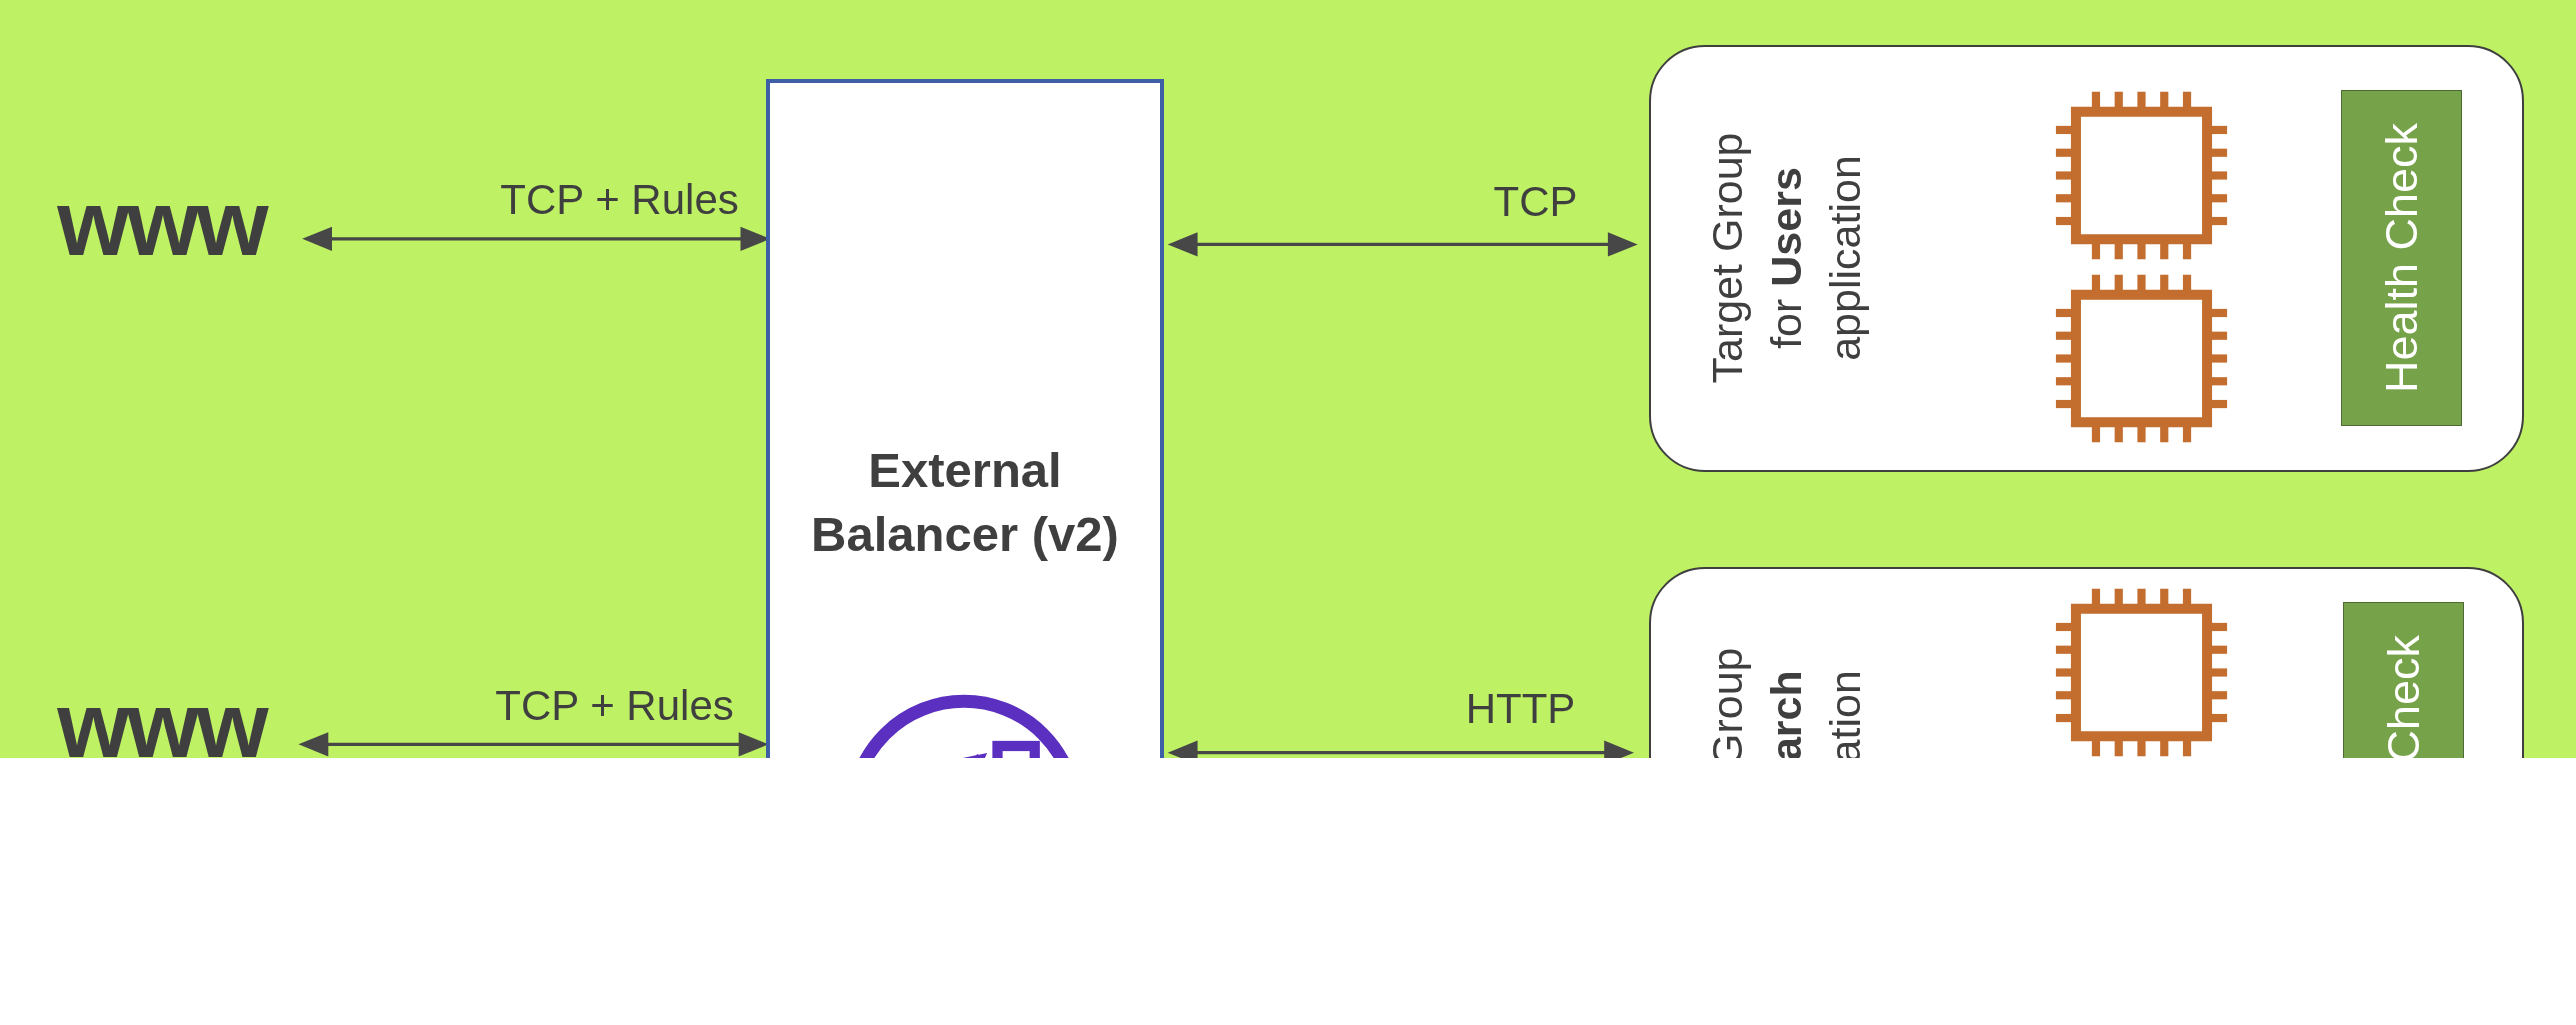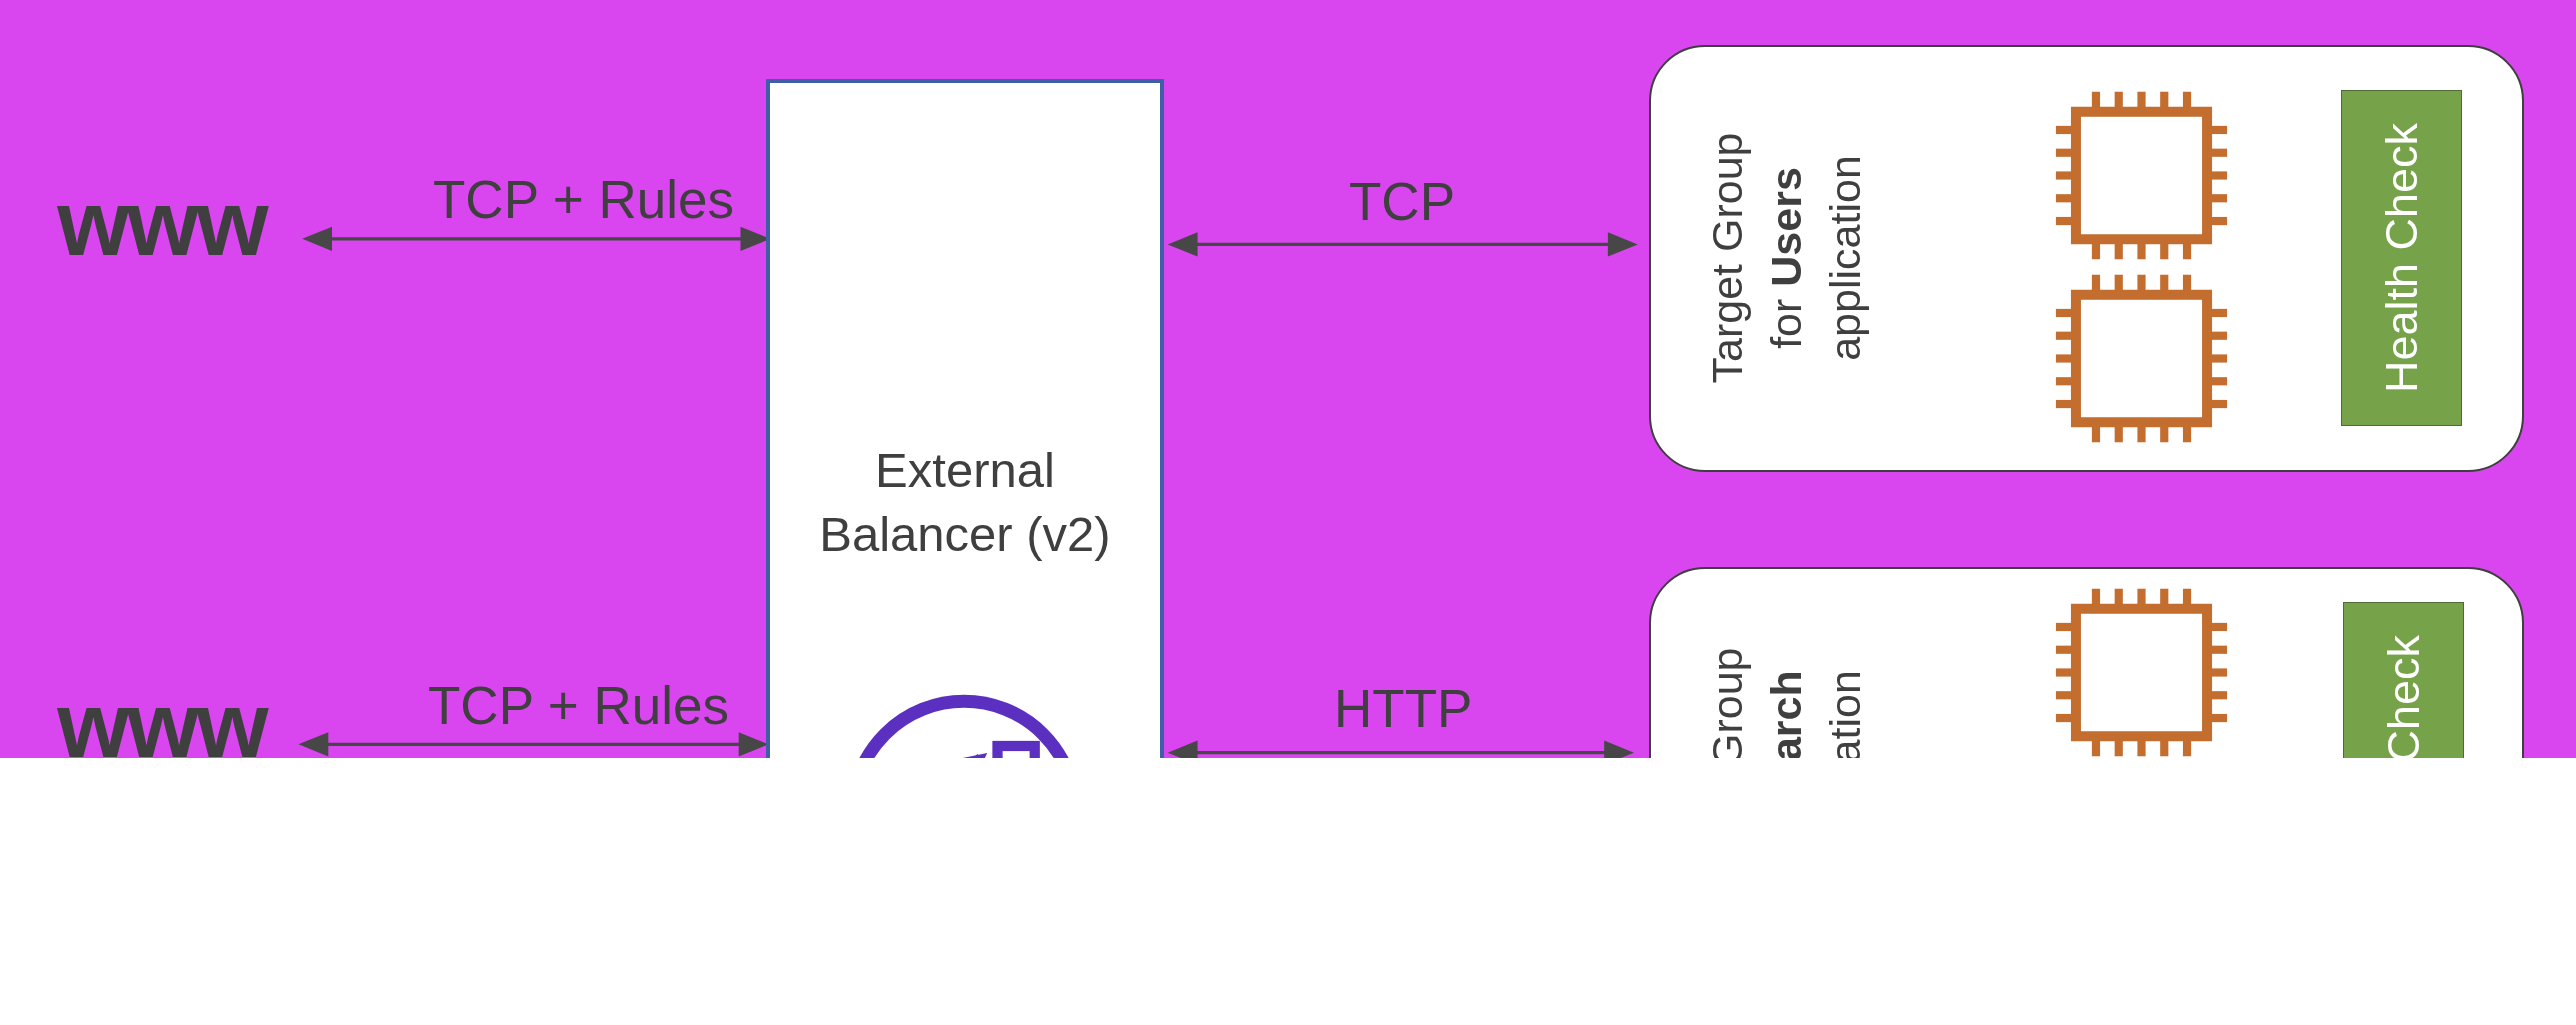--- a/index.html
+++ b/index.html
@@ -1,20 +1,20 @@
 <!DOCTYPE html>
 <html style="--text-gray: #3F3F3F; --arrow-gray: #474747; --lb-border-blue: #3E5FA5; --lb-icon-purple: #5B2FC0; --instance-orange: #C36E2F; --health-check-green: #76A24A; --health-check-border: #4F6B35; --group-border: #3F3F3F;font-size:15px"><head>
 <meta charset="utf-8">
 <style>
   html, body { margin: 0; padding: 0; background: #ffffff; }
   .canvas {
     position: relative;
     width: 2576px;
     height: 758px;
-    background: #d946ef;
+    background: #bef264;
     overflow: hidden;
     font-family: "Liberation Sans", sans-serif;
     color: var(--text-gray, #3F3F3F);
   }
 
   
   .www {
     position: absolute;
     left: 45px;
     width: 233px;
@@ -25,21 +25,22 @@
     letter-spacing: -2.8px;
     color: var(--text-gray);
   }
   .www1 { top: 177px; }
   .www2 { top: 679px; }
 
   
   .lbl {
     position: absolute;
     width: 373px;
-    font-size: 53px;
+    text-align: center;
+    font-size: 42px;
     line-height: 45px;
     color: var(--text-gray);
   }
   .lbl-tr1  { left: 433px;  top: 177px; }
   .lbl-tr2  { left: 428px;  top: 683px; }
   .lbl-tcp  { left: 1349px; top: 179px; }
   .lbl-http { left: 1334px; top: 686px; }
 
   
   .overlay { position: absolute; left: 0; top: 0; width: 2576px; height: 1026px; pointer-events: none; }
@@ -55,21 +56,21 @@
     border: 4.7px solid var(--lb-border-blue);
     box-sizing: border-box;
   }
   .lb-title {
     position: absolute;
     left: 766px; top: 438px;
     width: 398px;
     text-align: center;
     font-size: 49px;
     line-height: 64px;
-    font-weight: 400;
+    font-weight: 700;
     color: var(--text-gray);
   }
   .lb-icon { position: absolute; left: 843px; top: 692px; width: 242px; height: 242px; }
   .lb-stroke { stroke: var(--lb-icon-purple); fill: none; }
   .lb-fill   { fill: var(--lb-icon-purple); }
 
   
   .tg {
     position: absolute;
     left: 1649px;

